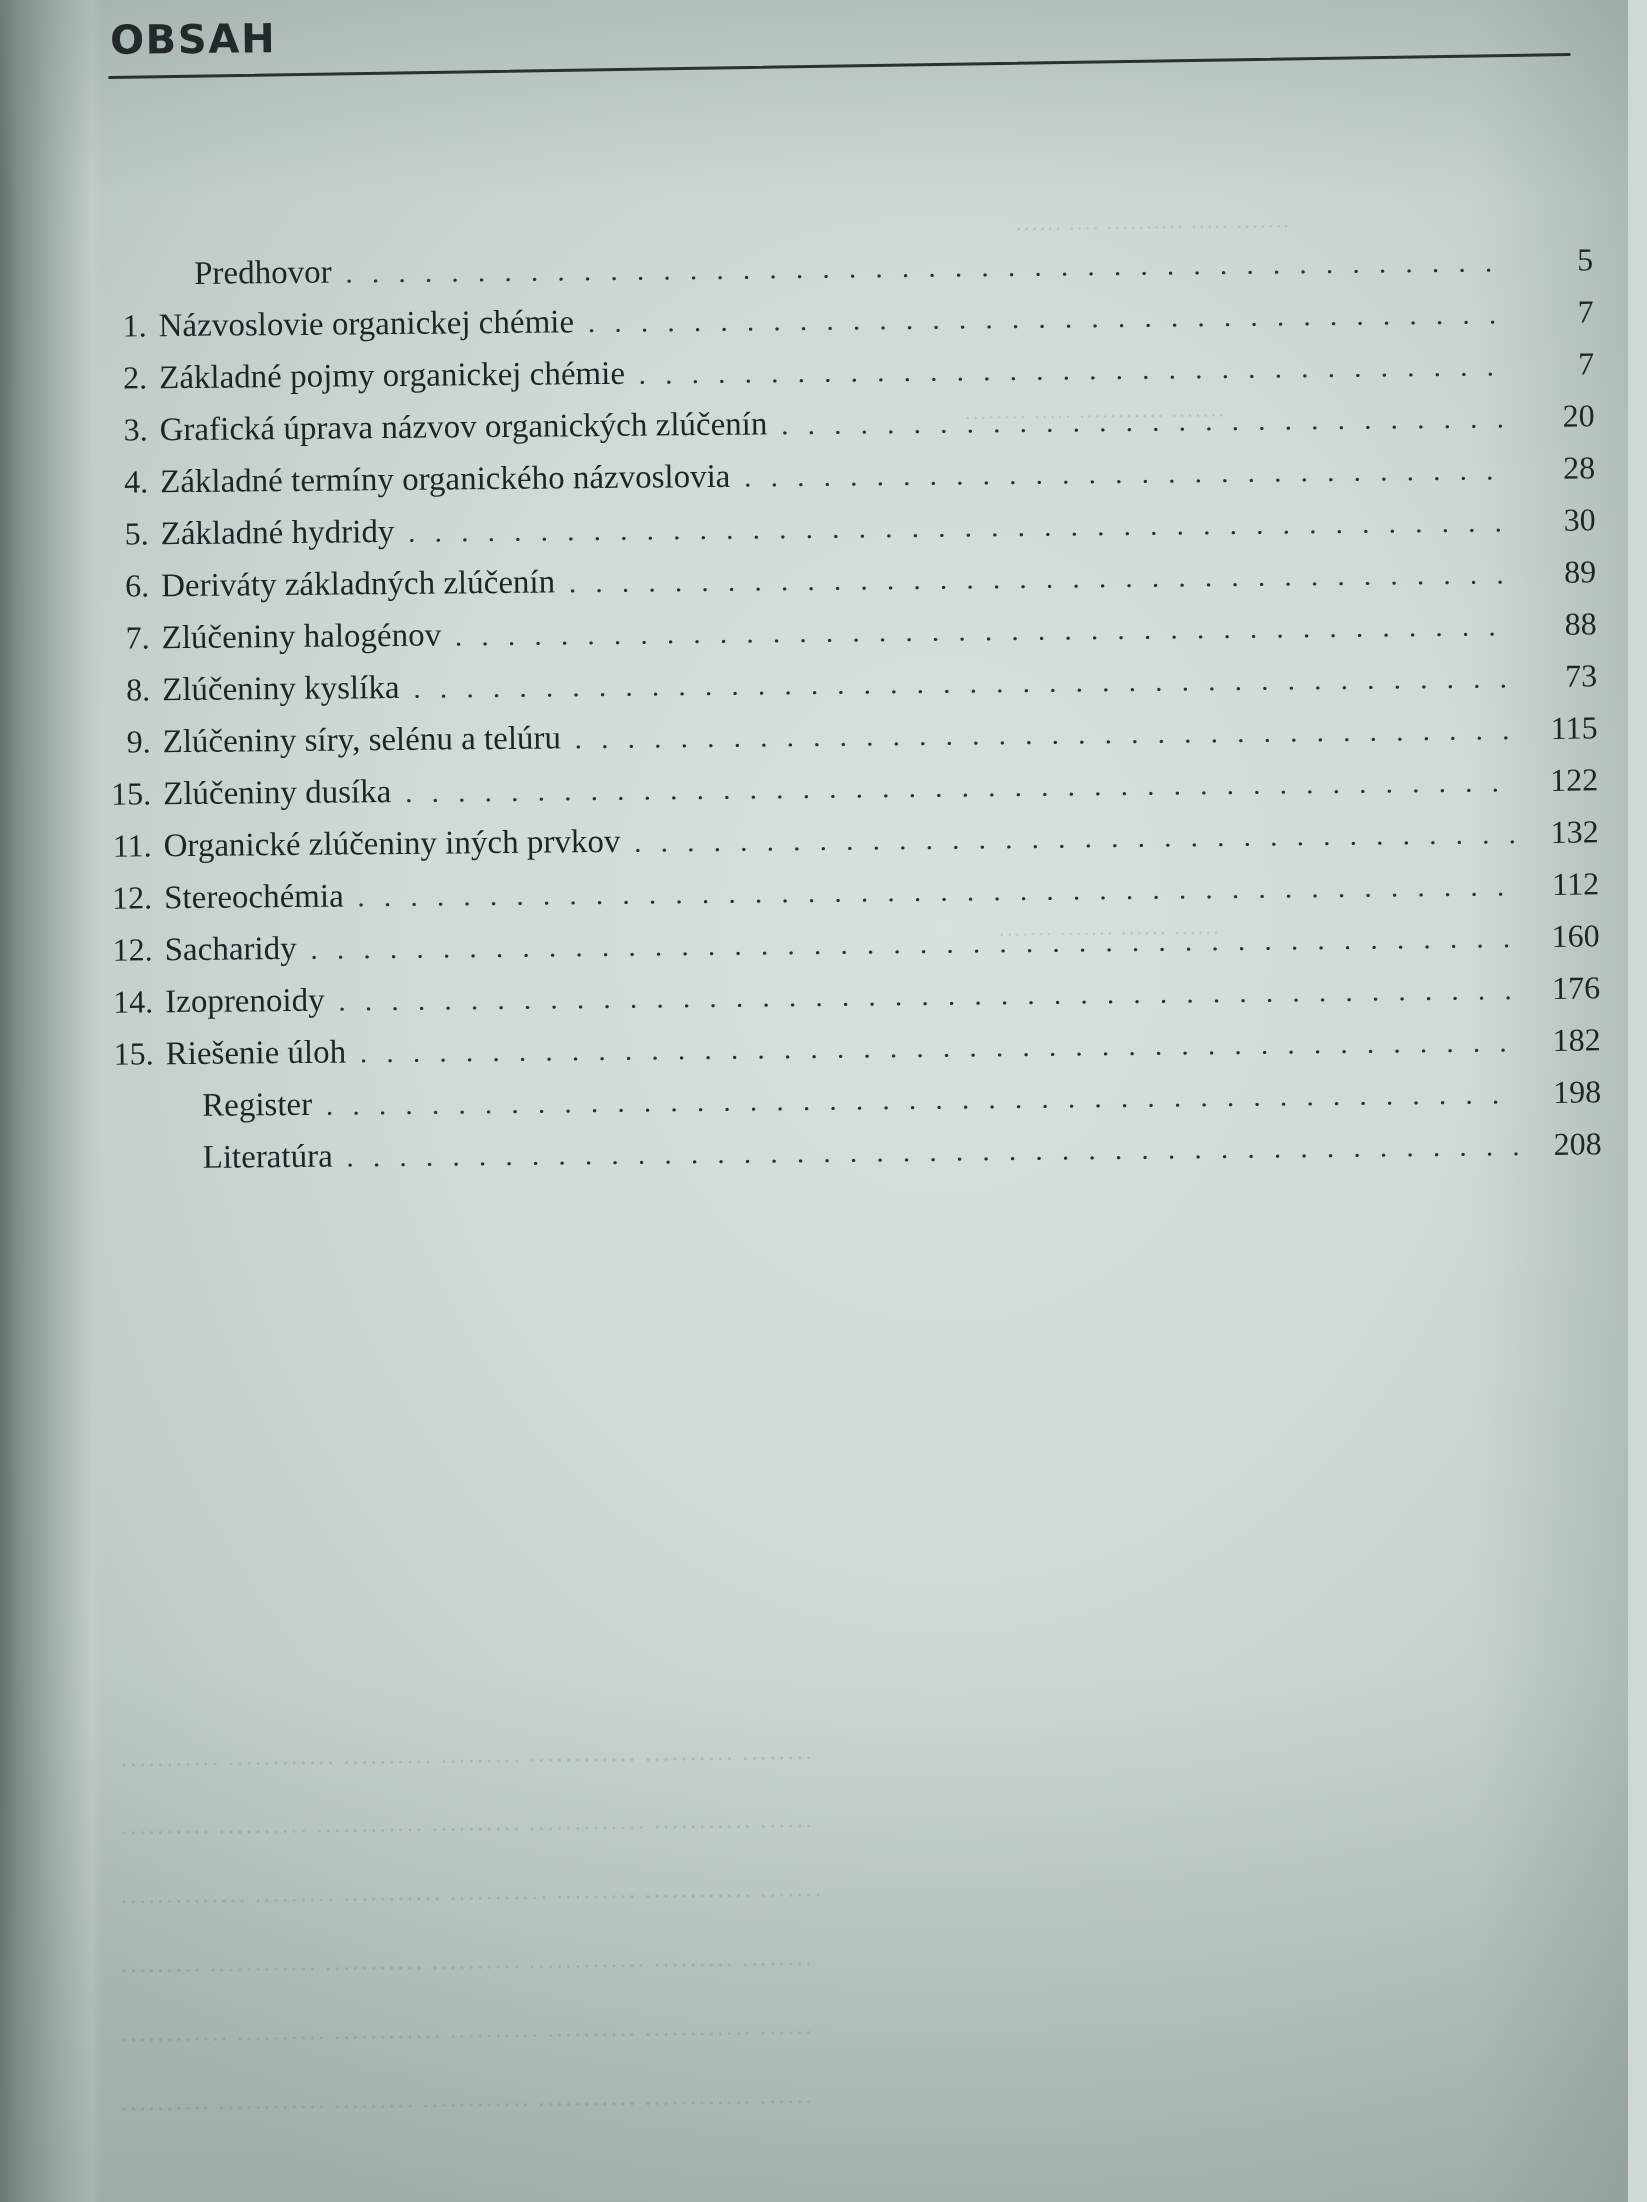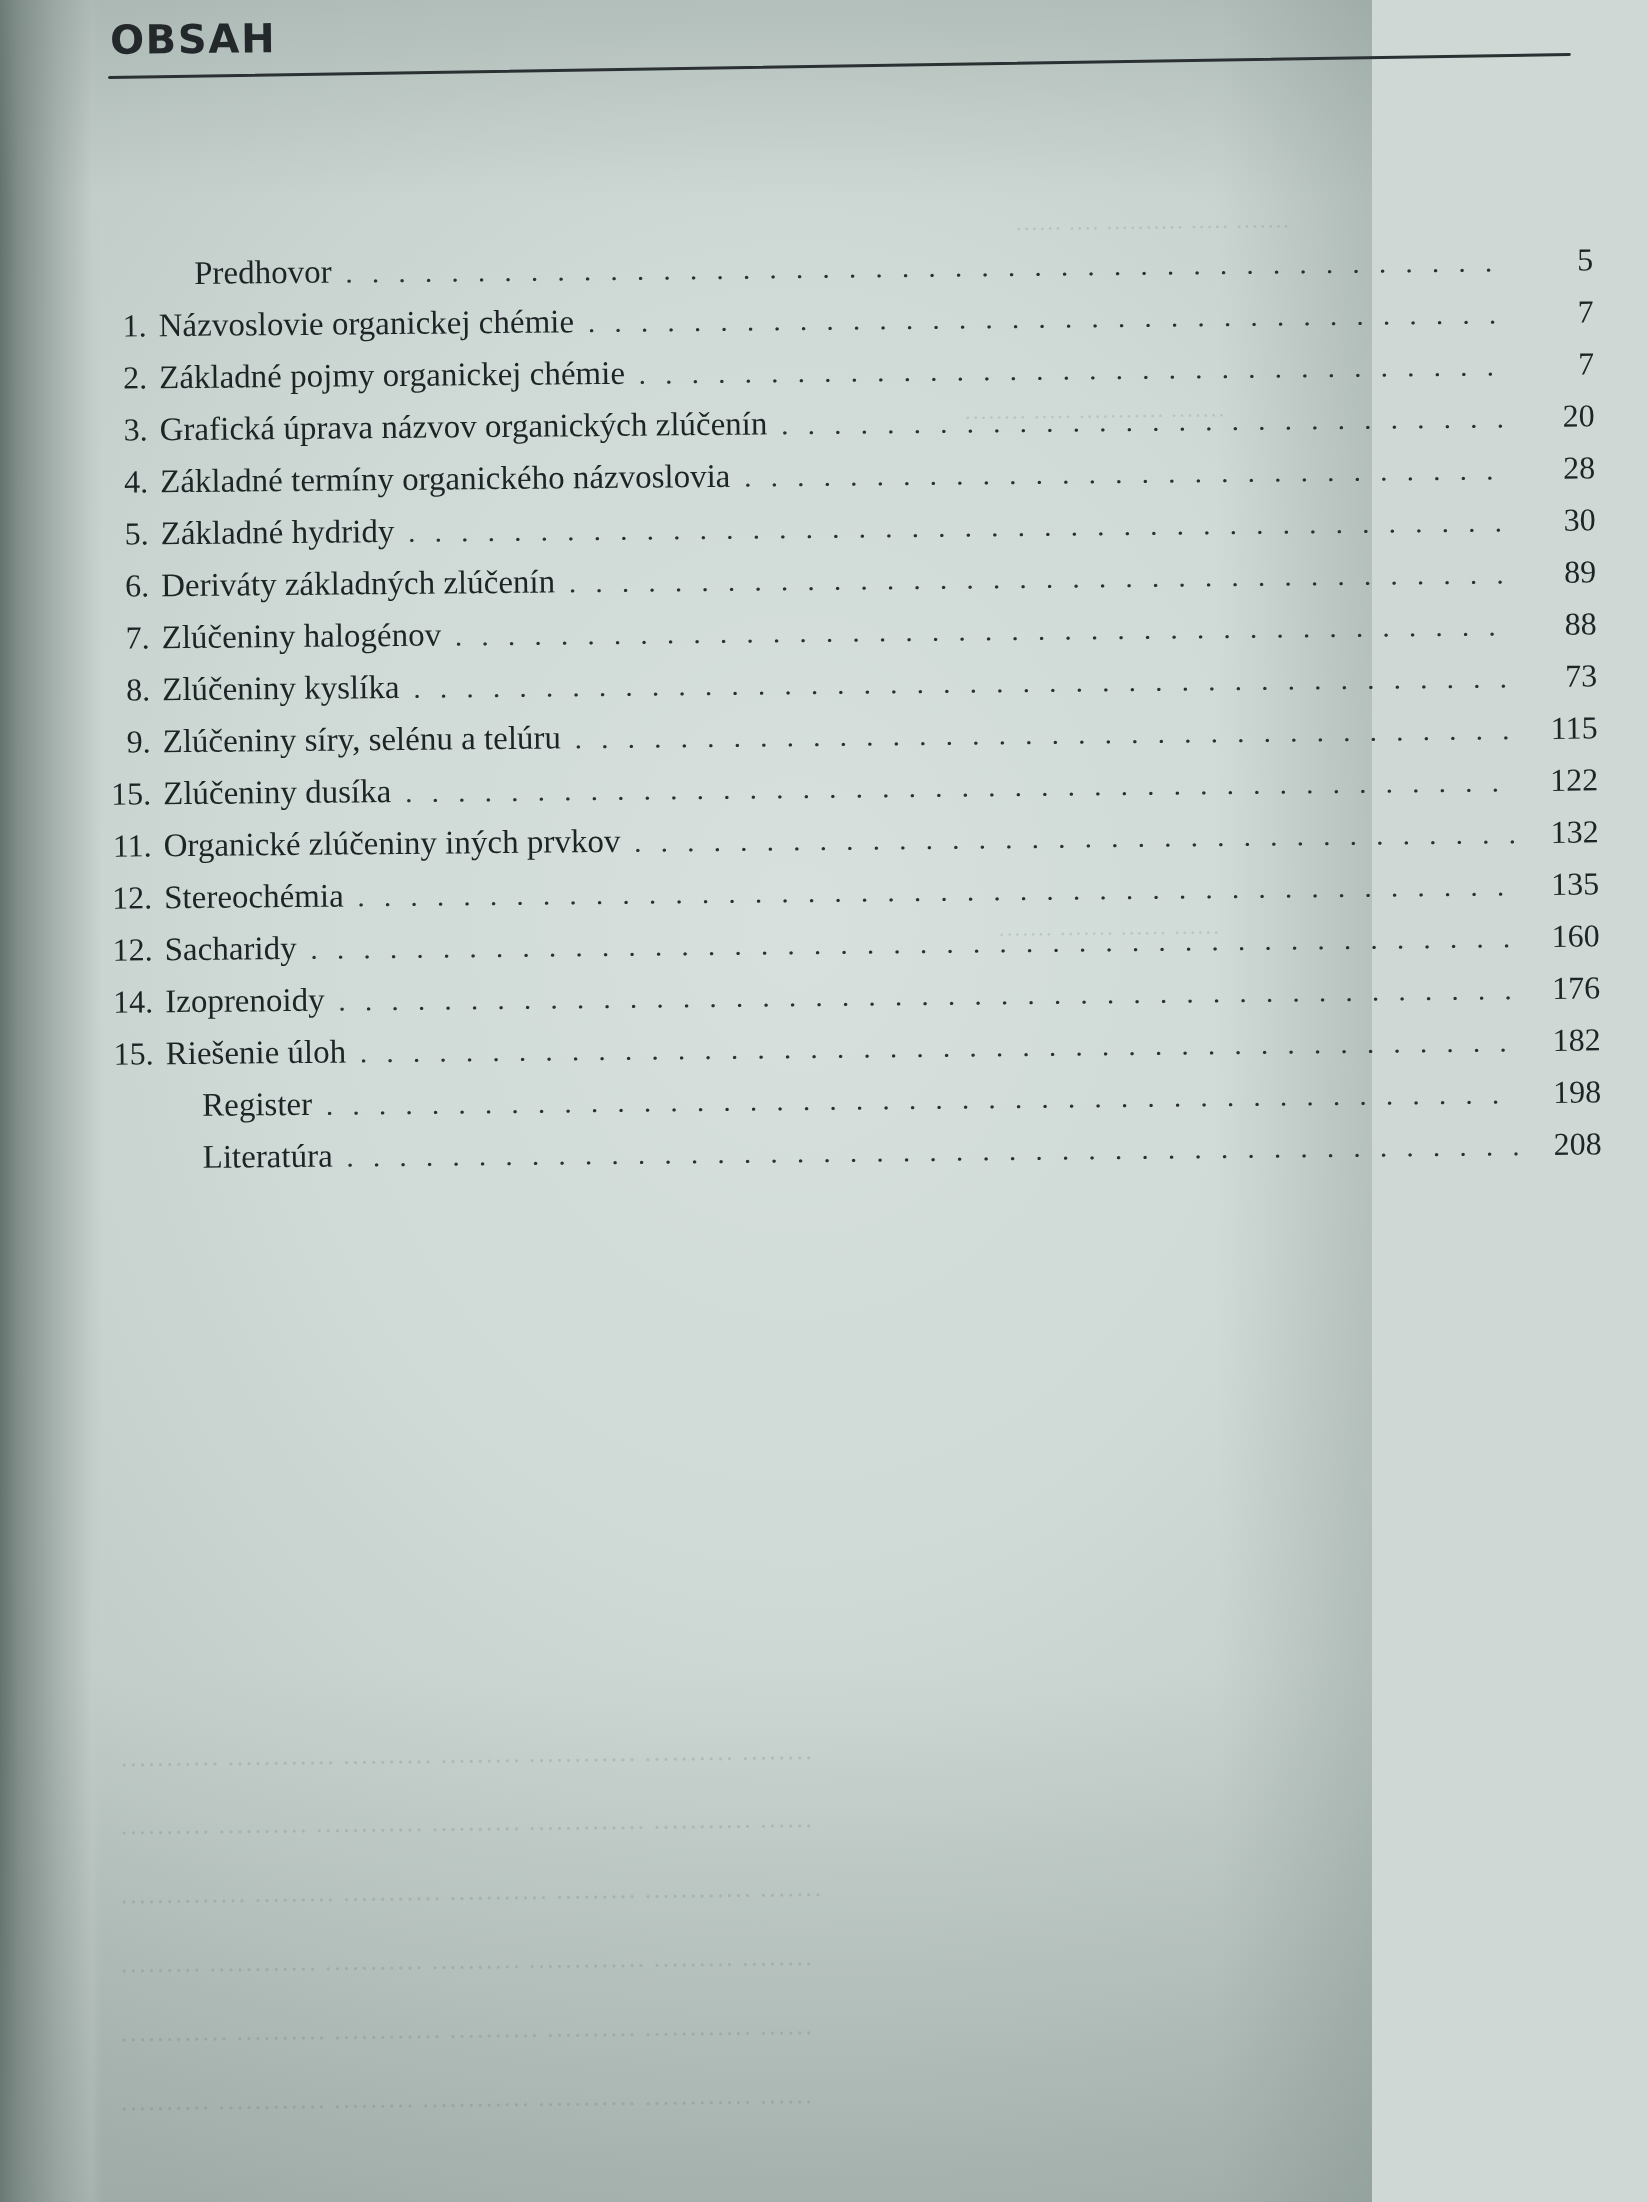--- a/index.html
+++ b/index.html
@@ -10,21 +10,21 @@
   body {
     width: 1648px;
     height: 2203px;
     overflow: hidden;
     font-family: "Liberation Serif", serif;
   }
 
   
   #page {
     position: relative;
-    width: 1372px;
+    width: 1628px;
     height: 2203px;
     background:
       radial-gradient(ellipse 1205px 1463px at 58% 42%, #d7e0dc 0%, #cfd9d5 45%, #c2cdc9 78%, #b4c0bc 100%);
   }
 
   
   #gutter {
     position: absolute;
     left: 0; top: 0;
     width: 102px; height: 100%;
@@ -215,21 +215,21 @@
       <div class="row" style="margin-bottom: 19px;">
         <span class="num">11.</span>
         <span class="title">Organické zlúčeniny iných prvkov</span>
         <span class="dots">. . . . . . . . . . . . . . . . . . . . . . . . . . . . . . . . . . . . . . . . . . . . . . . . . . . . . . . . . . . . . . . . .</span>
         <span class="page">132</span>
       </div>
       <div class="row" style="margin-bottom: 19px;">
         <span class="num">12.</span>
         <span class="title">Stereochémia</span>
         <span class="dots">. . . . . . . . . . . . . . . . . . . . . . . . . . . . . . . . . . . . . . . . . . . . . . . . . . . . . . . . . . . . . . . . .</span>
-        <span class="page">135</span>
+        <span class="page">112</span>
       </div>
       <div class="row" style="margin-bottom: 19px;">
         <span class="num">12.</span>
         <span class="title">Sacharidy</span>
         <span class="dots">. . . . . . . . . . . . . . . . . . . . . . . . . . . . . . . . . . . . . . . . . . . . . . . . . . . . . . . . . . . . . . . . .</span>
         <span class="page">160</span>
       </div>
       <div class="row" style="margin-bottom: 19px;">
         <span class="num">14.</span>
         <span class="title">Izoprenoidy</span>

